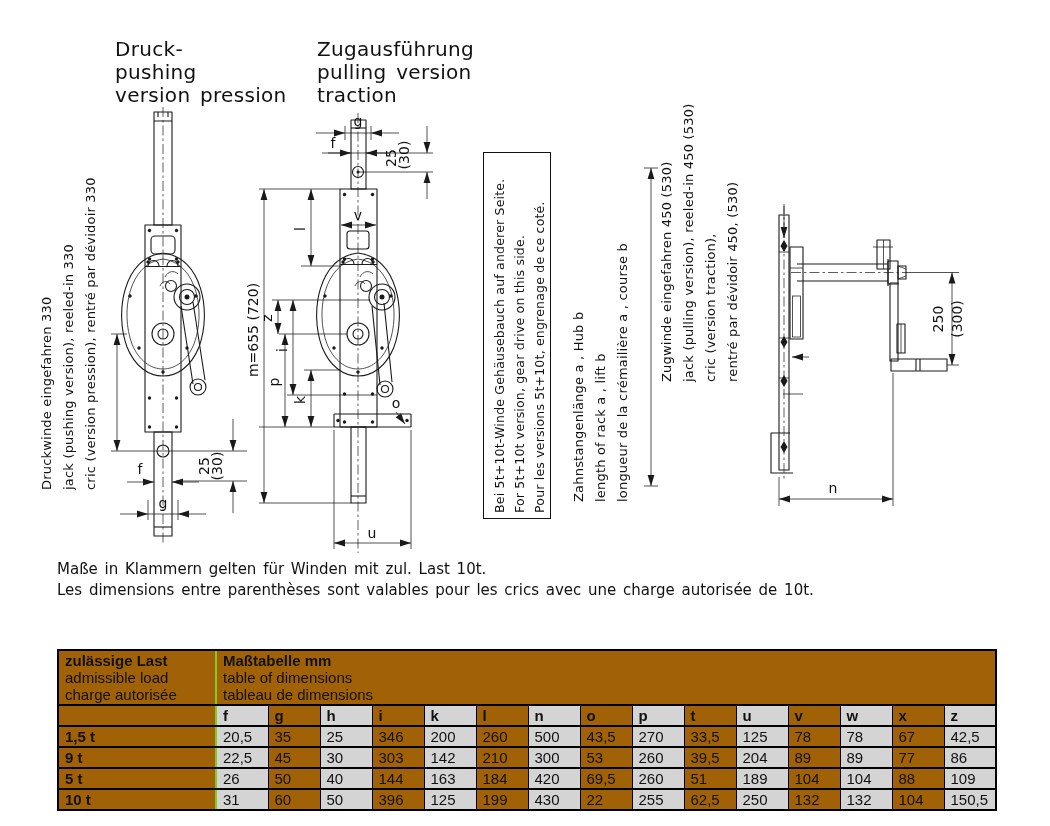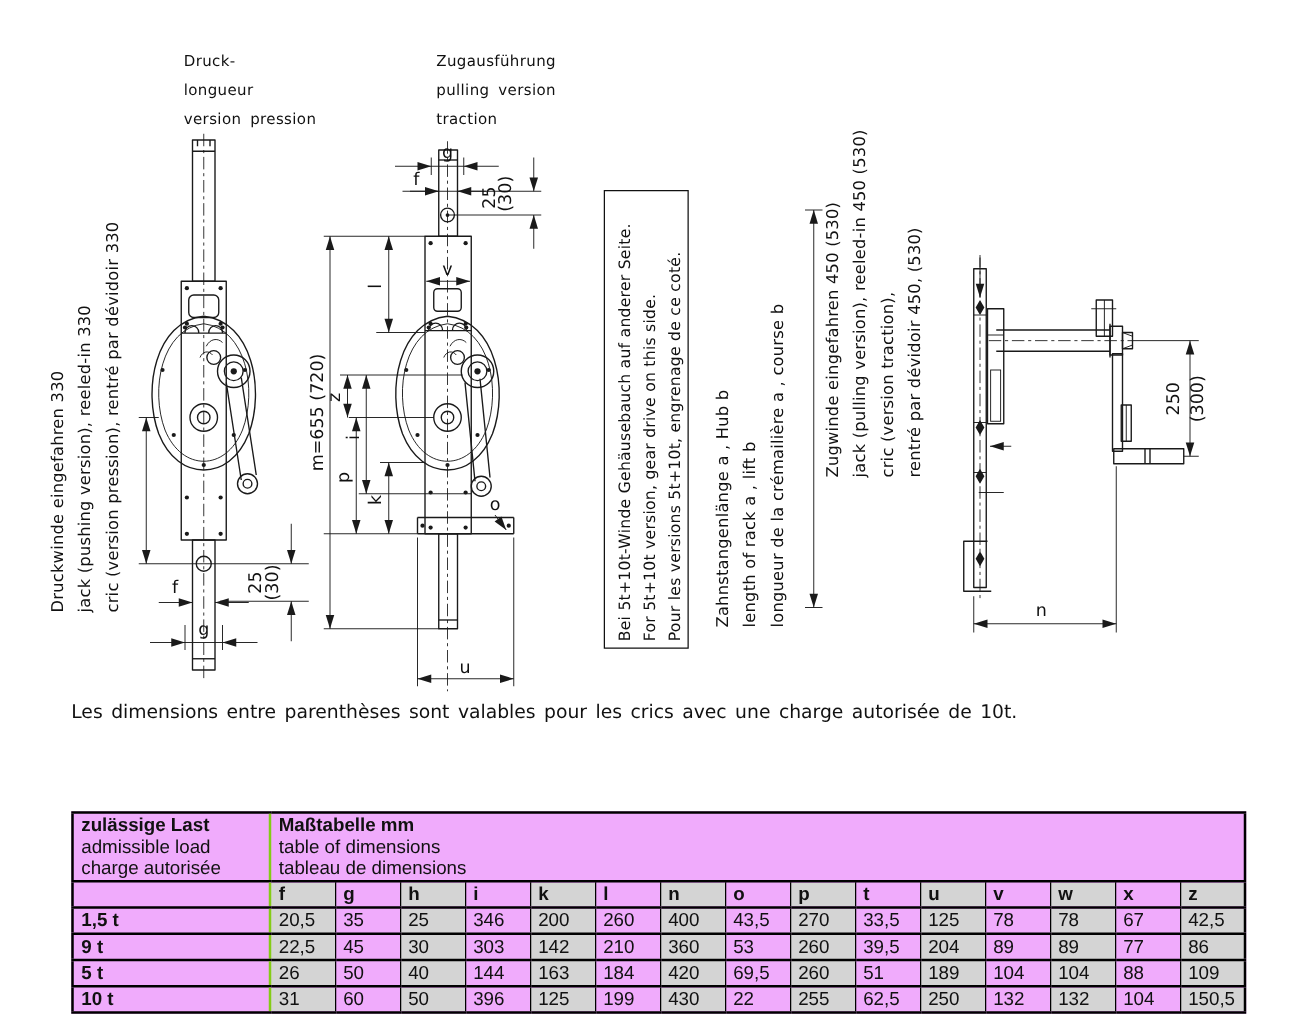--- a/index.html
+++ b/index.html
@@ -5,29 +5,29 @@
   * { margin:0; padding:0; box-sizing:border-box; }
   html,body { background:#ffffff; }
   .page { position:relative; width:1050px; height:826px; background:#fff; overflow:hidden;
           font-family:"DejaVu Sans", sans-serif; color:#111; }
   svg.art { position:absolute; left:0; top:0; }
   svg .o  { stroke:#1a1a1a; stroke-width:1.1; fill:none; stroke-linejoin:round; }
   svg .t  { stroke:#1a1a1a; stroke-width:0.75; fill:none; }
   svg .cl { stroke:#1a1a1a; stroke-width:0.7; fill:none; stroke-dasharray:10 3 2.5 3; }
   svg .b  { fill:#1a1a1a; stroke:none; }
   svg text { font-family:"DejaVu Sans", sans-serif; font-size:14px; fill:#111; }
-  .title { position:absolute; font-size:12px; line-height:23px; word-spacing:3px; letter-spacing:.3px;margin-left:32px; }
+  .title { position:absolute; font-size:20px; line-height:23px; word-spacing:3px; letter-spacing:.3px; }
   .vrot  { position:absolute; transform:rotate(-90deg); transform-origin:0 0; white-space:nowrap;
            font-size:13px; line-height:22px; letter-spacing:.2px; }
   .vrot > div { white-space:nowrap; }
   .notebox { position:absolute; left:483px; top:152px; width:68px; height:367px; border:1px solid #111; }
   .notebox .vrot { font-size:12.5px; line-height:20px; left:6px; top:360px; }
   .notes { position:absolute; left:57px; top:559px; font-size:15px; line-height:20.5px; word-spacing:2px; }
   .dimtable { position:absolute; left:57px; top:649px; width:938px; border-collapse:collapse;
-              table-layout:fixed; font-size:15px; background:#f0abfc;
+              table-layout:fixed; font-size:15px; background:#a16207;
               font-family:"Liberation Sans", sans-serif; }
   .dimtable th, .dimtable td { border-top:2px solid #000; border-bottom:2px solid #000;
               border-left:1px solid #000; border-right:1px solid #000;
               padding:1px 6px; text-align:left; vertical-align:top;
               font-weight:normal; white-space:nowrap; overflow:hidden; }
   .dimtable { border:2px solid #000; }
   .dimtable .sep { border-left:2px solid #84cc16; }
   .dimtable .shade { background:#d4d4d4; }
   .dimtable .bold, .dimtable td.load { font-weight:bold; }
   .hdr3 div { line-height:17px; }
@@ -251,21 +251,21 @@
       <g>
         <path class="t" d="M779,477 V506 M893,373 V506"></path>
         <path class="t" d="M779,499 H893" marker-start="url(#arr)" marker-end="url(#arr)"></path>
       </g>
       <text text-anchor="middle" x="833" y="493">n</text>
     </g>
   </svg>
 
   <div class="title" style="left:115px; top:38px;">
     <div>Druck-</div>
-    <div>longueur</div>
+    <div>pushing</div>
     <div>version pression</div>
   </div>
   <div class="title" style="left:317px; top:38px;">
     <div>Zugausführung</div>
     <div>pulling version</div>
     <div>traction</div>
   </div>
 
   <div class="vrot" style="left:36px; top:490px;">
     <div>Druckwinde eingefahren 330</div>
@@ -288,20 +288,21 @@
   </div>
 
   <div class="vrot" style="left:656px; top:382px;">
     <div>Zugwinde eingefahren 450 (530)</div>
     <div>jack (pulling version), reeled-in 450 (530)</div>
     <div>cric (version traction),</div>
     <div>rentré par dévidoir 450, (530)</div>
   </div>
 
   <div class="notes">
+    <div>Maße in Klammern gelten für Winden mit zul. Last 10t.</div>
     <div>Les dimensions entre parenthèses sont valables pour les crics avec une charge autorisée de 10t.</div>
   </div>
 
   <table class="dimtable">
     <colgroup>
       <col style="width:158px">
       <col span="15" style="width:52px">
     </colgroup>
     <tbody>
       <tr>
@@ -337,39 +338,39 @@
     </tbody>
     <tbody>
         <tr>
           <td class="load">1,5 t</td>
           <td class="shade sep">20,5</td>
           <td class="">35</td>
           <td class="shade">25</td>
           <td class="">346</td>
           <td class="shade">200</td>
           <td class="">260</td>
-          <td class="shade">400</td>
+          <td class="shade">500</td>
           <td class="">43,5</td>
           <td class="shade">270</td>
           <td class="">33,5</td>
           <td class="shade">125</td>
           <td class="">78</td>
           <td class="shade">78</td>
           <td class="">67</td>
           <td class="shade">42,5</td>
         </tr>
         <tr>
           <td class="load">9 t</td>
           <td class="shade sep">22,5</td>
           <td class="">45</td>
           <td class="shade">30</td>
           <td class="">303</td>
           <td class="shade">142</td>
           <td class="">210</td>
-          <td class="shade">360</td>
+          <td class="shade">300</td>
           <td class="">53</td>
           <td class="shade">260</td>
           <td class="">39,5</td>
           <td class="shade">204</td>
           <td class="">89</td>
           <td class="shade">89</td>
           <td class="">77</td>
           <td class="shade">86</td>
         </tr>
         <tr>

